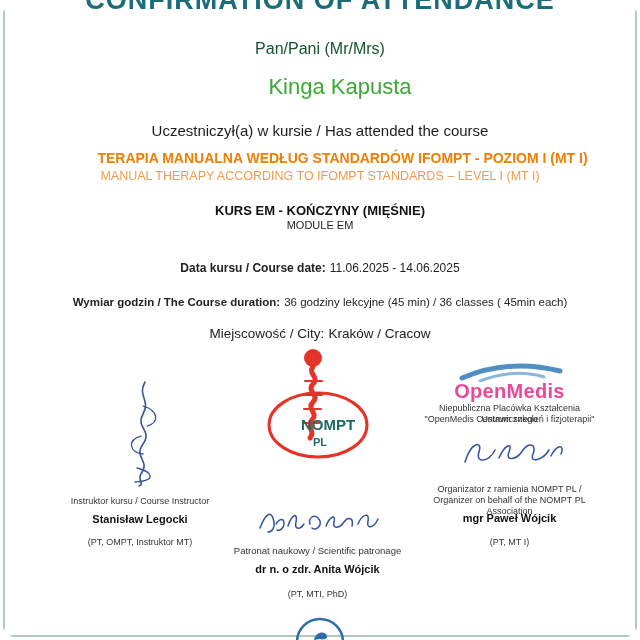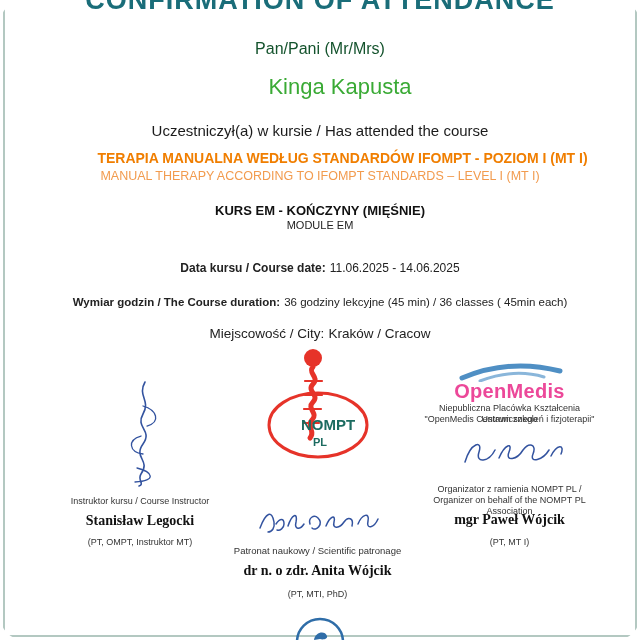--- a/index.html
+++ b/index.html
@@ -21,21 +21,21 @@
   .date-line { top:261px; font-size:12px; }
   .city-line { top:278px; font-size:13.5px;margin-top:48px; }
   .duration-line { top:296px; font-size:11.5px; }
   .lbl-b { font-weight:bold; margin-right:4px; }
   .lbl { margin-right:4px; }
 
   .col-left  { position:absolute; left:40px;  width:200px; text-align:center; }
   .col-mid   { position:absolute; left:220px; width:195px; text-align:center; }
   .col-right { position:absolute; left:412px; width:195px; text-align:center; }
   .role  { font-size:9px;  color:#333; line-height:11px; }
-  .pname { font-size:14px; font-weight:bold; color:#111;font-family:Liberation Serif, serif; }
+  .pname { font-size:11px; font-weight:bold; color:#111; }
   .creds { font-size:9px;  color:#333; }
 
   .sig-left   { position:absolute; left:105px; top:376px; }
   .nompt-logo { position:absolute; left:262px; top:348px; }
   .sig-anita  { position:absolute; left:252px; top:500px; }
   .om-swoosh  { position:absolute; left:412px; top:356px; }
   .om-text    { top:380px; left:412px; width:195px; text-align:center; position:absolute;
                 font-size:20px; font-weight:600; color:#ec4899; letter-spacing:0.3px; }
   .sig-pawel  { position:absolute; left:455px; top:432px; }
   .seal       { position:absolute; left:293px; top:616px; }

